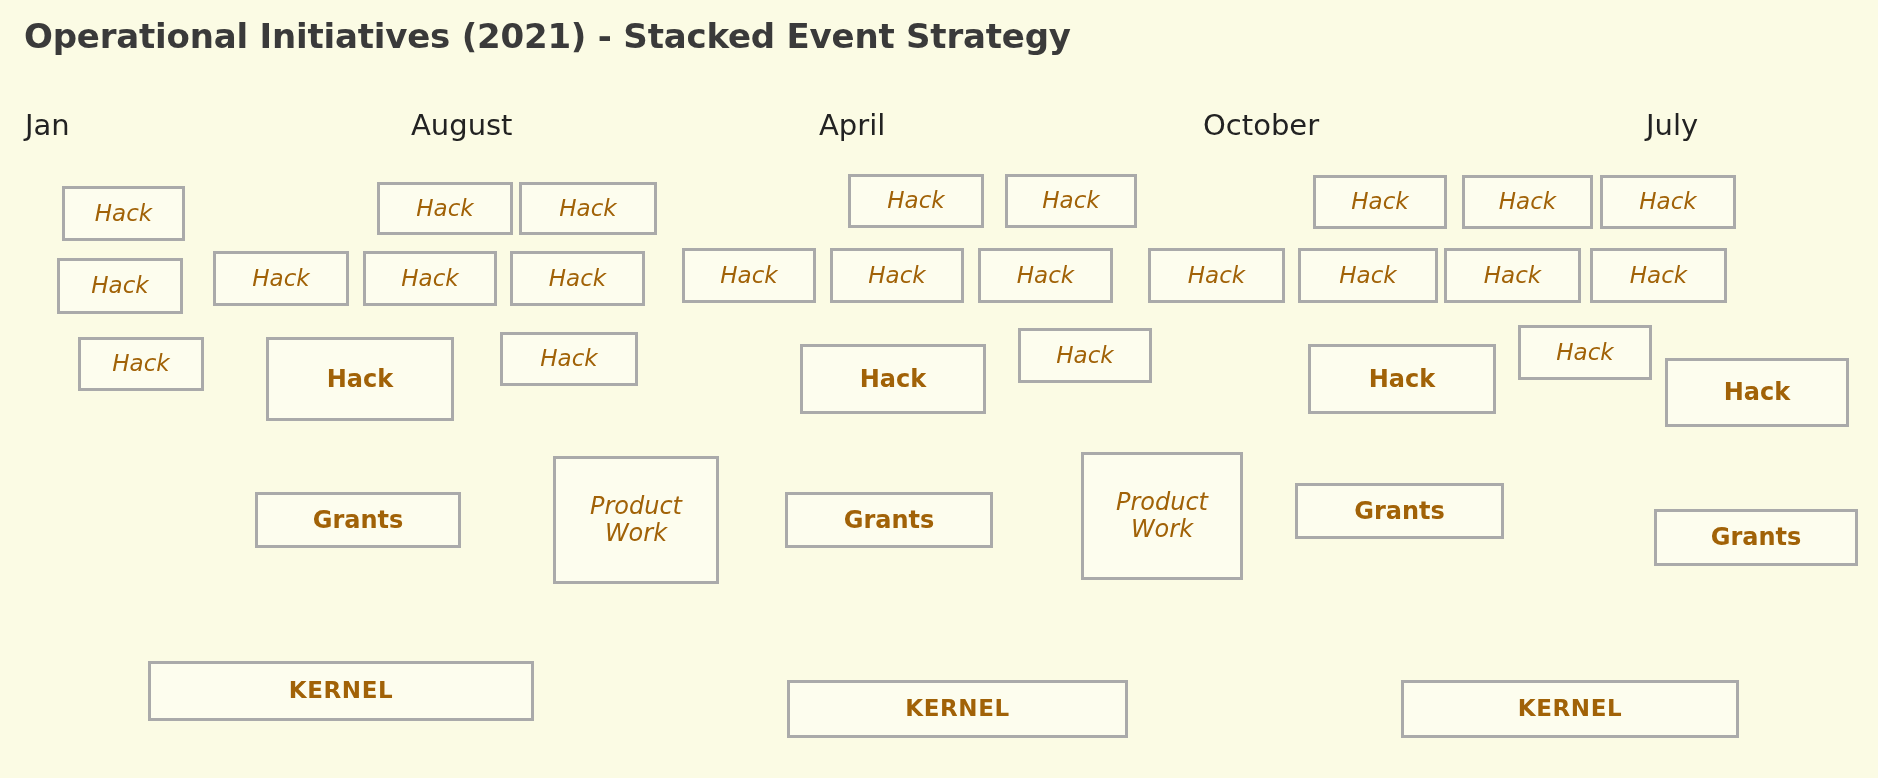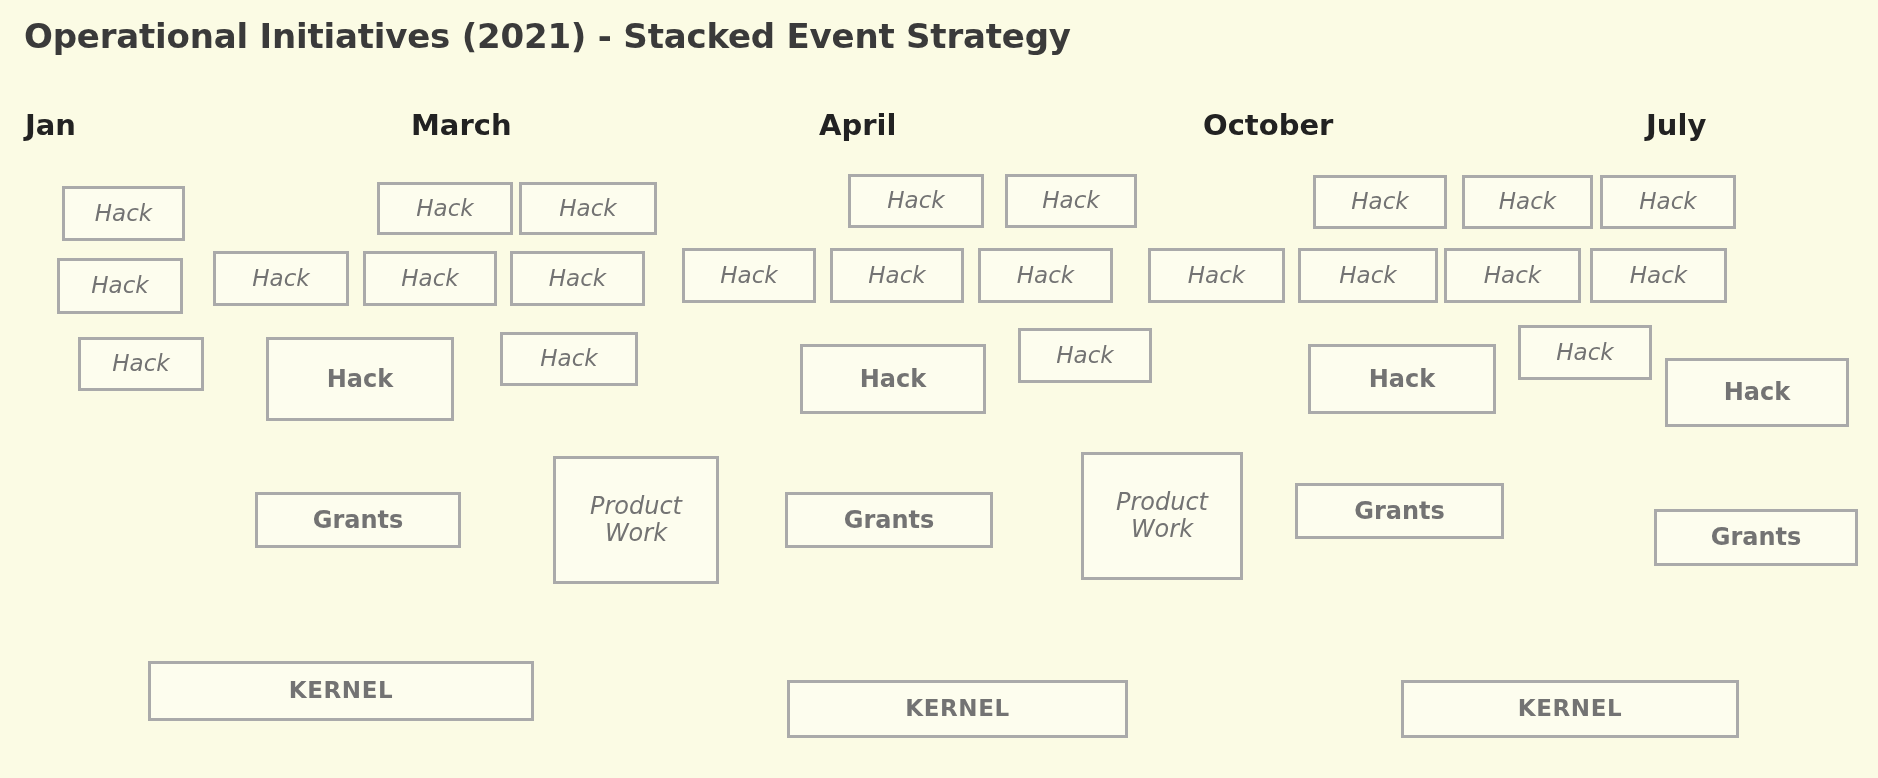--- a/index.html
+++ b/index.html
@@ -28,34 +28,34 @@
     font-size: 34px;
     font-weight: bold;
     color: #3a3a3a;
     letter-spacing: -0.2px;
     white-space: nowrap;
   }
   .month-label {
     position: absolute;
     font-size: 29px;
     color: #222222;
-    font-weight: bold;
+    font-weight: normal;
     white-space: nowrap;
     top: 108px;
   }
   .evbox {
     position: absolute;
     box-sizing: border-box;
     border: 3px solid #aaaaaa;
     background: #fdfdee;
     display: flex;
     align-items: center;
     justify-content: center;
     text-align: center;
-    color: #737373;
+    color: #a16207;
     line-height: 1.12;
   }
   .evbox.hack-small {
     font-style: italic;
     font-weight: normal;
     font-size: 23px;
   }
   .evbox.hack-big {
     font-style: normal;
     font-weight: bold;
@@ -85,21 +85,21 @@
 </style>
 </head>
 <body>
 
 <div id="canvas">
 
   <div id="page-title">Operational Initiatives (2021) - Stacked Event Strategy</div>
 
   <div id="month-axis">
       <div class="month-label" style="left: 25px;">Jan</div>
-      <div class="month-label" style="left: 411px;">March</div>
+      <div class="month-label" style="left: 411px;">August</div>
       <div class="month-label" style="left: 819px;">April</div>
       <div class="month-label" style="left: 1203px;">October</div>
       <div class="month-label" style="left: 1646px;">July</div>
     </div>
 
   <div id="events-layer">
       <div class="evbox hack-small" style="left: 62px; top: 186px; width: 123px; height: 55px;">
         <span>Hack</span>
       </div>
       <div class="evbox hack-small" style="left: 377px; top: 182px; width: 136px; height: 53px;">

